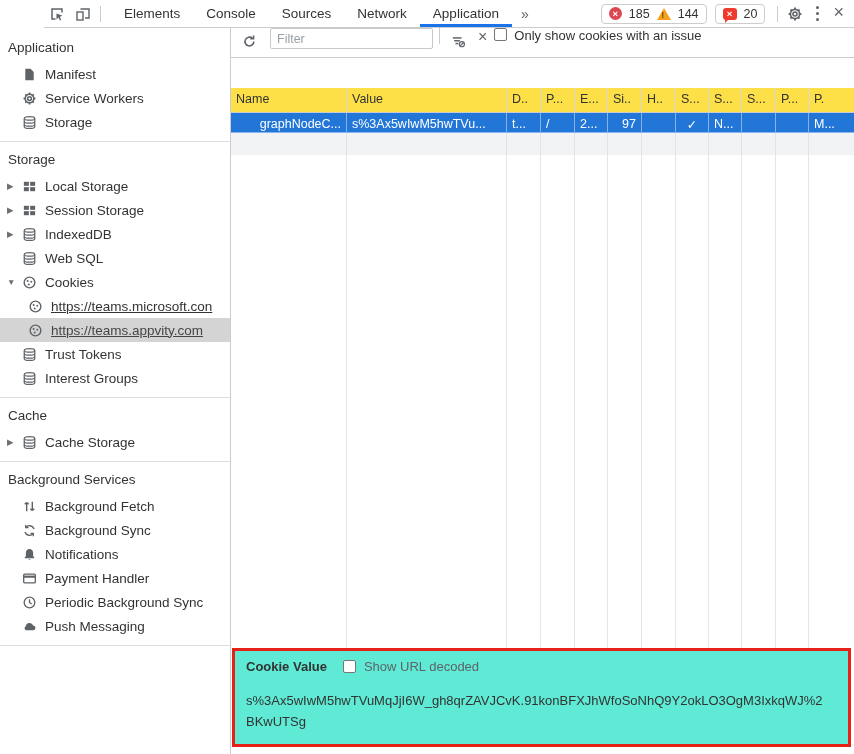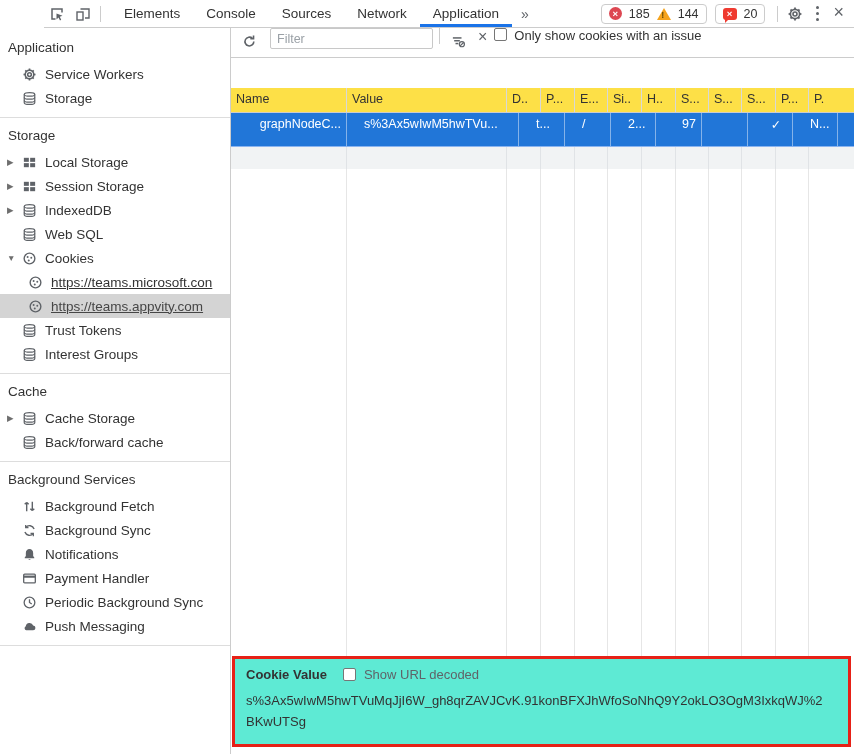--- a/index.html
+++ b/index.html
@@ -50,39 +50,39 @@
   .cbar .vsep { margin:0 6px; }
   .clear-x { font-size:16px; color:#5f6368; padding:0 7px; cursor:pointer; }
   .chk { width:13px; height:13px; border:1px solid #767676; border-radius:2px; background:#fff; flex:none; cursor:pointer; }
   .chk-label { font-size:13px; color:#333; margin-left:7px; white-space:nowrap; }
 
   
   .grid-row { display:grid; grid-template-columns:116px 160px 34px 34px 33px 34px 34px 33px 33px 34px 33px minmax(0,1fr); }
   .ghead { height:25px; flex:none; background:#fde047; border-bottom:1px solid #ccc;margin-top:30px; }
   .ghead .cell { font-size:12.5px; color:#333; padding:4px 5px; border-right:1px solid #d8d8d8; overflow:hidden; white-space:nowrap; cursor:pointer; }
   .ghead .cell:last-child { border-right:none; }
-  .grow-sel { height:34px; flex:none; background:#2176d8; border-bottom:1px solid #8ab4f0; cursor:pointer;gap:12px; }
+  .grow-sel { height:20px; flex:none; background:#2176d8; border-bottom:1px solid #8ab4f0; cursor:pointer; }
   .grow-sel .cell { font-size:12.5px; color:#fff; padding:4px 5px; border-right:1px solid rgba(255,255,255,.45); overflow:hidden; white-space:nowrap; }
   .grow-sel .cell:last-child { border-right:none; }
   .cell.ta-r { text-align:right; }
   .cell.ta-c { text-align:center; padding-left:2px; padding-right:2px; }
   .grow-stripe { height:22px; flex:none; background:#f1f3f4; }
   .grow-stripe .cell { border-right:1px solid #e0e3e6; }
   .grow-stripe .cell:last-child { border-right:none; }
   .gfiller { flex:1; min-height:0; }
   .gfiller .cell { border-right:1px solid #e6e6e6; }
   .gfiller .cell:last-child { border-right:none; }
 
   
   .preview { flex:none; margin:0 3px 7px 1px; border:3px solid #e62117; padding:8px 11px 12px 11px; background:#5eead4; }
   .pv-head { display:flex; align-items:center; }
   .pv-title { font-size:13px; font-weight:bold; color:#333; }
   .pv-head .chk { margin-left:16px; }
   .pv-dec { font-size:13px; color:#5f6368; margin-left:8px; }
-  .pv-value { margin-top:8px; font-size:13px; color:#333; line-height:21px; word-break:break-all; padding-right:14px; }
+  .pv-value { margin-top:16px; font-size:13px; color:#333; line-height:21px; word-break:break-all; padding-right:14px; }
 </style>
 </head>
 <body>
 
 <svg width="0" height="0" style="position:absolute" aria-hidden="true">
   <defs>
     <symbol id="i-inspect" viewBox="0 0 16 16">
       <path d="M13 6.5 V3 H3 v10 h3.5" fill="none" stroke="currentColor" stroke-width="1.5"></path>
       <path d="M7.5 7.5 l6 2.3 -2.7 1 1.4 3 -1.2 .6 -1.5 -3 -2 2.1 z" fill="currentColor"></path>
     </symbol>
@@ -214,20 +214,29 @@
   </div>
 
   <div class="content">
 
     <div class="sidebar">
       <div class="sec-title">Application</div>
       <div class="side-item">
         <span class="arrow"></span>
         <span class="s-icon">
             <svg>
+              <use href="#i-file"></use>
+            </svg>
+          </span>
+        <span>Manifest</span>
+      </div>
+      <div class="side-item">
+        <span class="arrow"></span>
+        <span class="s-icon">
+            <svg>
               <use href="#i-gear"></use>
             </svg>
           </span>
         <span>Service Workers</span>
       </div>
       <div class="side-item">
         <span class="arrow"></span>
         <span class="s-icon">
             <svg>
               <use href="#i-db"></use>
@@ -321,29 +330,20 @@
       <div class="sep"></div>
       <div class="sec-title">Cache</div>
       <div class="side-item">
         <span class="arrow">▶</span>
         <span class="s-icon">
             <svg>
               <use href="#i-db"></use>
             </svg>
           </span>
         <span>Cache Storage</span>
-      </div>
-      <div class="side-item">
-        <span class="arrow"></span>
-        <span class="s-icon">
-            <svg>
-              <use href="#i-db"></use>
-            </svg>
-          </span>
-        <span>Back/forward cache</span>
       </div>
 
       <div class="sep"></div>
       <div class="sec-title">Background Services</div>
       <div class="side-item">
         <span class="arrow"></span>
         <span class="s-icon">
             <svg>
               <use href="#i-updown"></use>
             </svg>

